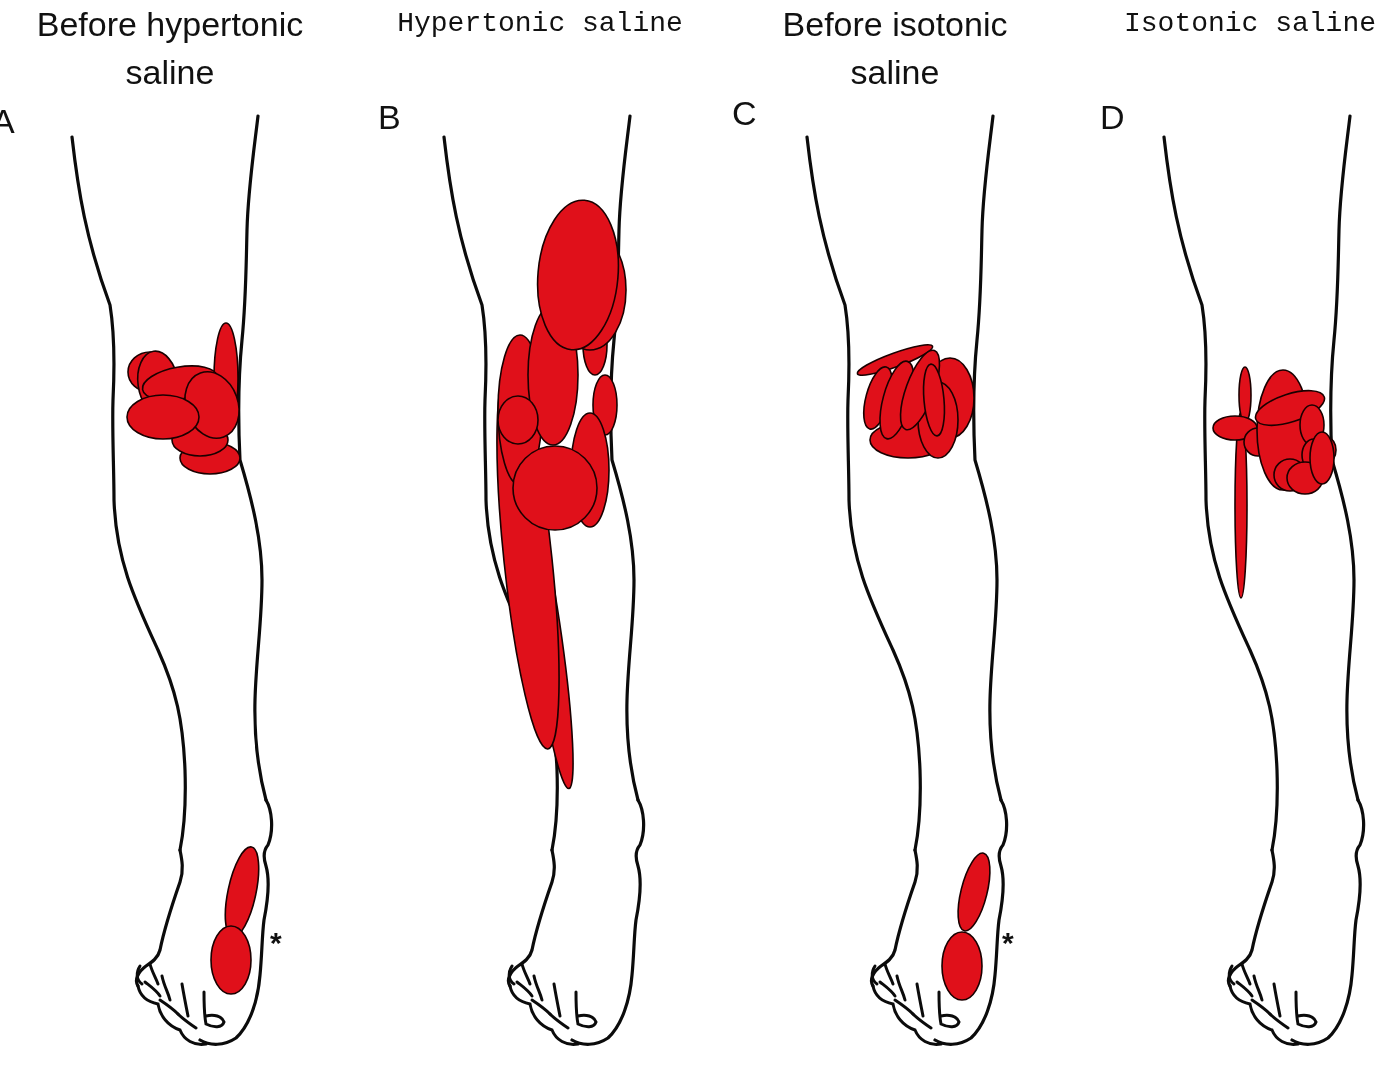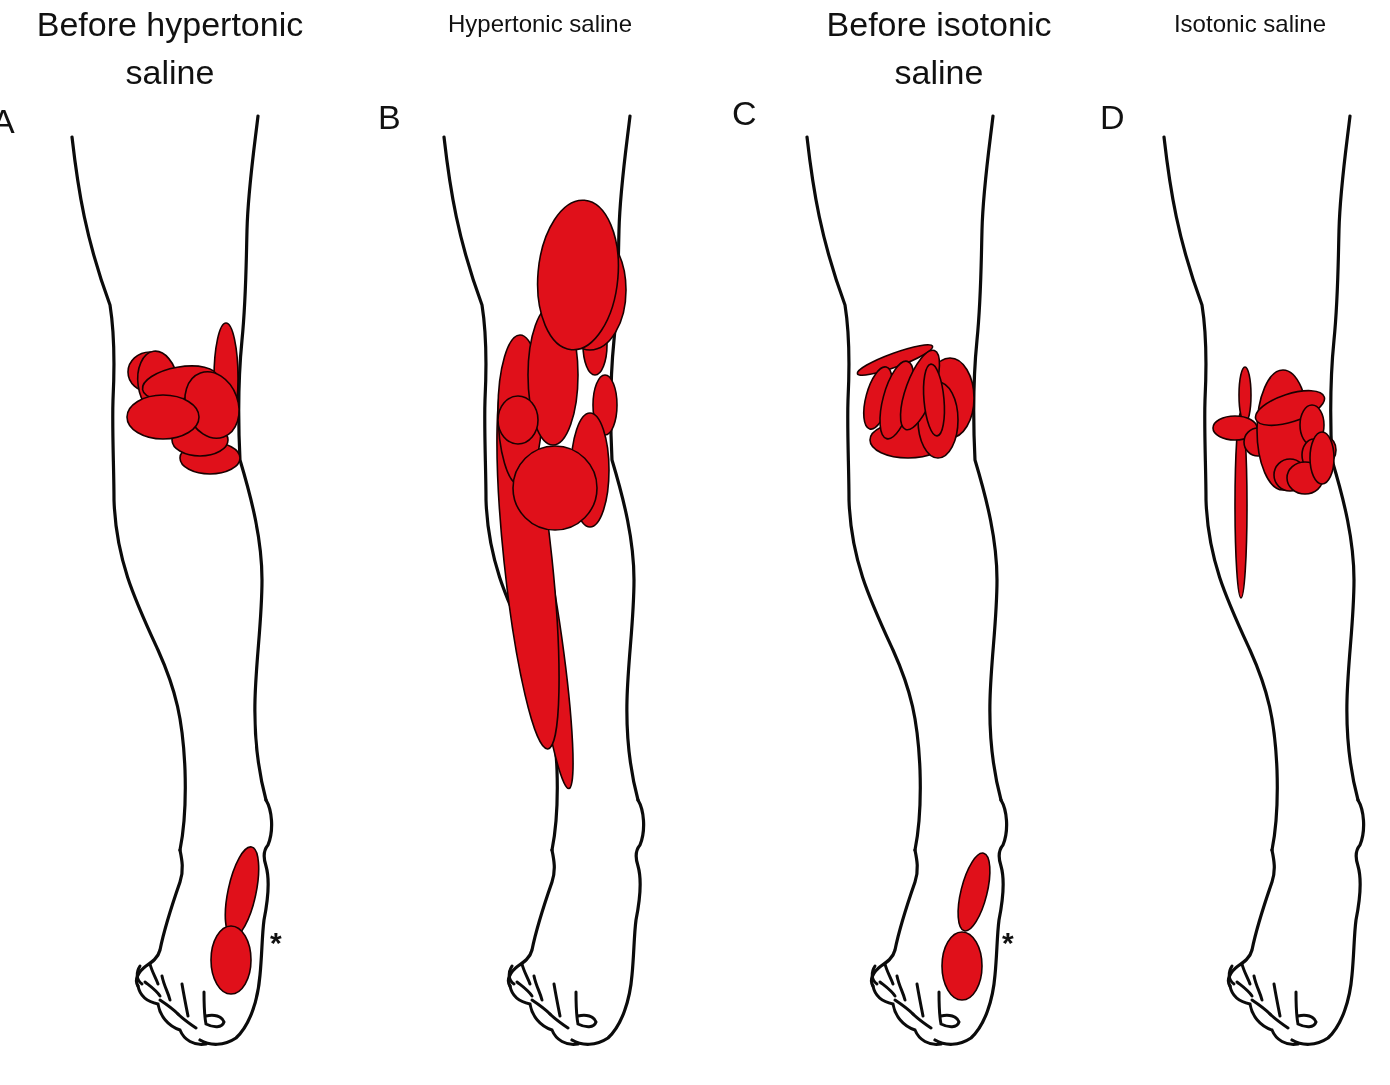--- a/index.html
+++ b/index.html
@@ -16,21 +16,22 @@
       color: #111111;
     }
     .title {
       position: absolute;
       text-align: center;
       font-size: 34px;
       line-height: 48px;
       white-space: nowrap;
     }
     .title.small {
-      font-size: 24px;
+      font-size: 28px;
+      font-family: Liberation Mono, monospace;
     }
     .panel-letter {
       position: absolute;
       font-size: 34px;
       line-height: 34px;
     }
     .asterisk {
       position: absolute;
       font-size: 30px;
       font-weight: bold;
@@ -65,21 +66,21 @@
 </head>
 <body>
 
 <div class="title" style="left:10px; top:0px; width:320px;">
   <div>Before hypertonic</div>
   <div>saline</div>
 </div>
 <div class="title small" style="left:380px; top:0px; width:320px;">
   <div>Hypertonic saline</div>
 </div>
-<div class="title" style="left:779px; top:0px; width:320px;">
+<div class="title" style="left:735px; top:0px; width:320px;">
   <div>Before isotonic</div>
   <div>saline</div>
 </div>
 <div class="title small" style="left:1090px; top:0px; width:320px;">
   <div>Isotonic saline</div>
 </div>
 
 <div class="panel-letter" style="left:-8px; top:104px;">A</div>
 <div class="panel-letter" style="left:378px; top:100px;">B</div>
 <div class="panel-letter" style="left:732px; top:96px;">C</div>

